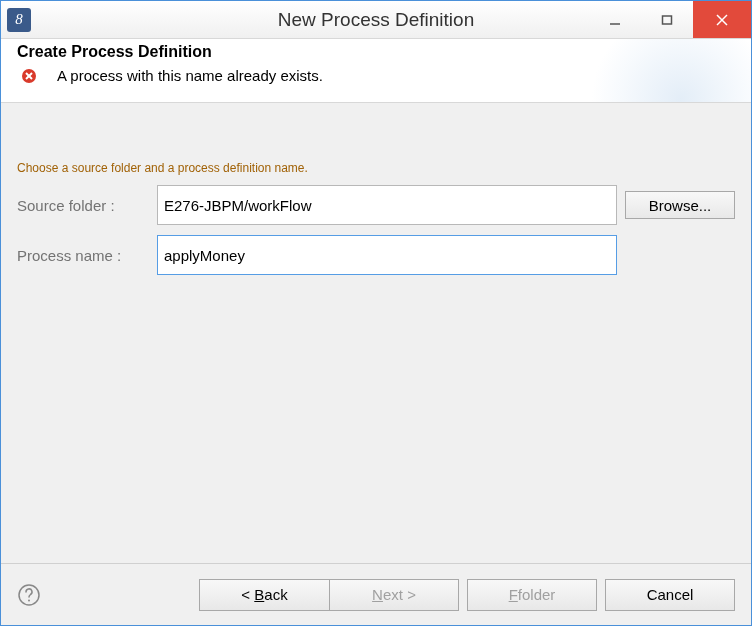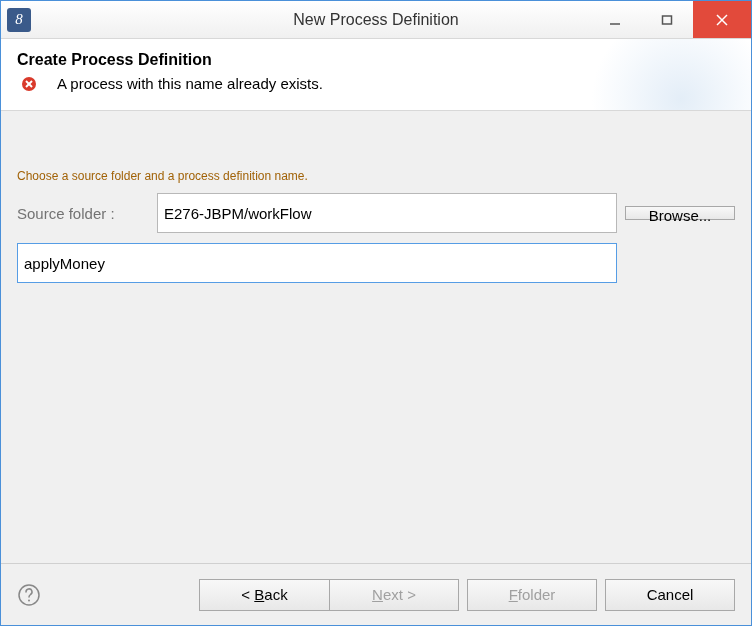--- a/index.html
+++ b/index.html
@@ -43,21 +43,21 @@
       color: #fff;
       font-style: italic;
       font-family: serif;
       font-size: 15px;
     }
     .titlebar-title {
       position: absolute;
       left: 0;
       right: 0;
       text-align: center;
-      font-size: 16px;
+      font-size: 19px;
       color: #333;
       pointer-events: none;
     }
     .window-controls {
       margin-left: auto;
       display: flex;
       height: 100%;
     }
     .win-btn {
       width: 52px;
@@ -78,21 +78,21 @@
       background: #e24a3b;
       color: #fff;
       width: 58px;
     }
     .win-btn.close svg {
       width: 14px;
       height: 14px;
     }
     .header-panel {
       background: #fff;
-      padding: 12px 16px 18px 16px;
+      padding: 4px 16px 18px 16px;
       border-bottom: 1px solid #d8d8d8;
       position: relative;
       overflow: hidden;
     }
     .header-decoration {
       position: absolute;
       right: -20px;
       top: -30px;
       width: 180px;
       height: 180px;
@@ -148,21 +148,21 @@
       font-size: 15px;
       font-family: inherit;
       background: #fff;
     }
     .text-input.focused {
       border: 1px solid #569de5;
       outline: none;
     }
     .browse-btn {
       width: 110px;
-      height: 14px;
+      height: 28px;
       background: linear-gradient(to bottom, #f8f8f8, #e8e8e8);
       border: 1px solid #a8a8a8;
       font-size: 15px;
       font-family: inherit;
       cursor: pointer;
     }
     .footer {
       height: 62px;
       background: #f0f0f0;
       border-top: 1px solid #d0d0d0;
@@ -248,20 +248,21 @@
   <div class="content">
     <div class="instruction">Choose a source folder and a process definition name.</div>
 
     <div class="form-row">
       <div class="form-label">Source folder :</div>
       <input type="text" class="text-input" value="E276-JBPM/workFlow" style="">
       <button class="browse-btn">Browse...</button>
     </div>
 
     <div class="form-row">
+      <div class="form-label">Process name :</div>
       <input type="text" class="text-input focused" style="margin-right: 118px;" value="applyMoney">
     </div>
   </div>
 
   <div class="footer">
     <svg class="help-icon" viewBox="0 0 24 24">
       <circle cx="12" cy="12" r="10" fill="none" stroke="#888" stroke-width="1.5"></circle>
       <path d="M9 9 a3 3 0 1 1 4.5 2.5 c-1 0.7-1.5 1.2-1.5 2.5" fill="none" stroke="#888" stroke-width="1.5" stroke-linecap="round"></path>
       <circle cx="12" cy="17.5" r="1" fill="#888"></circle>
     </svg>

